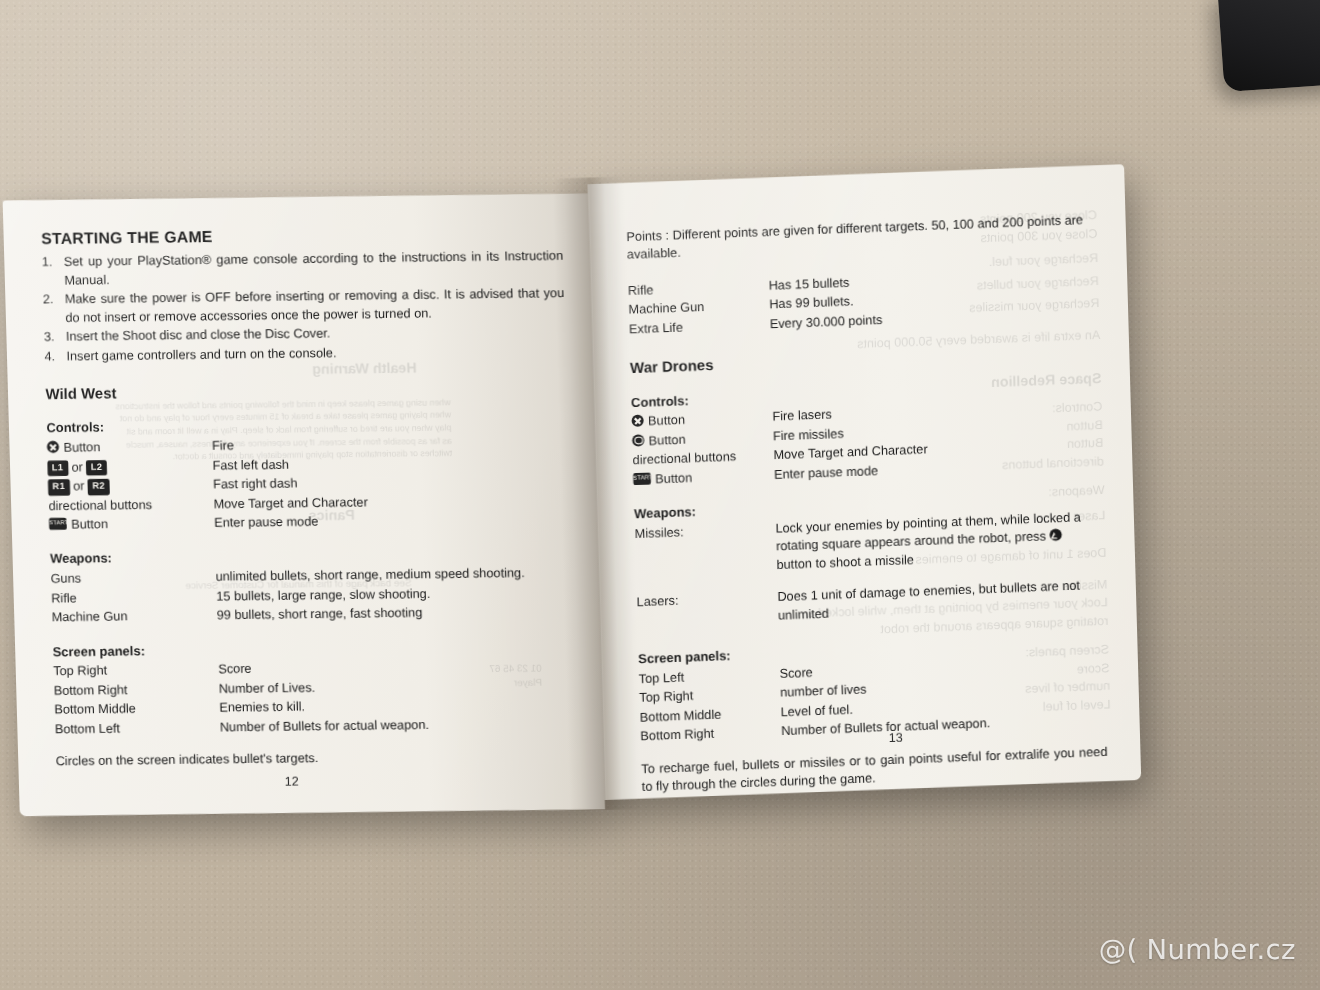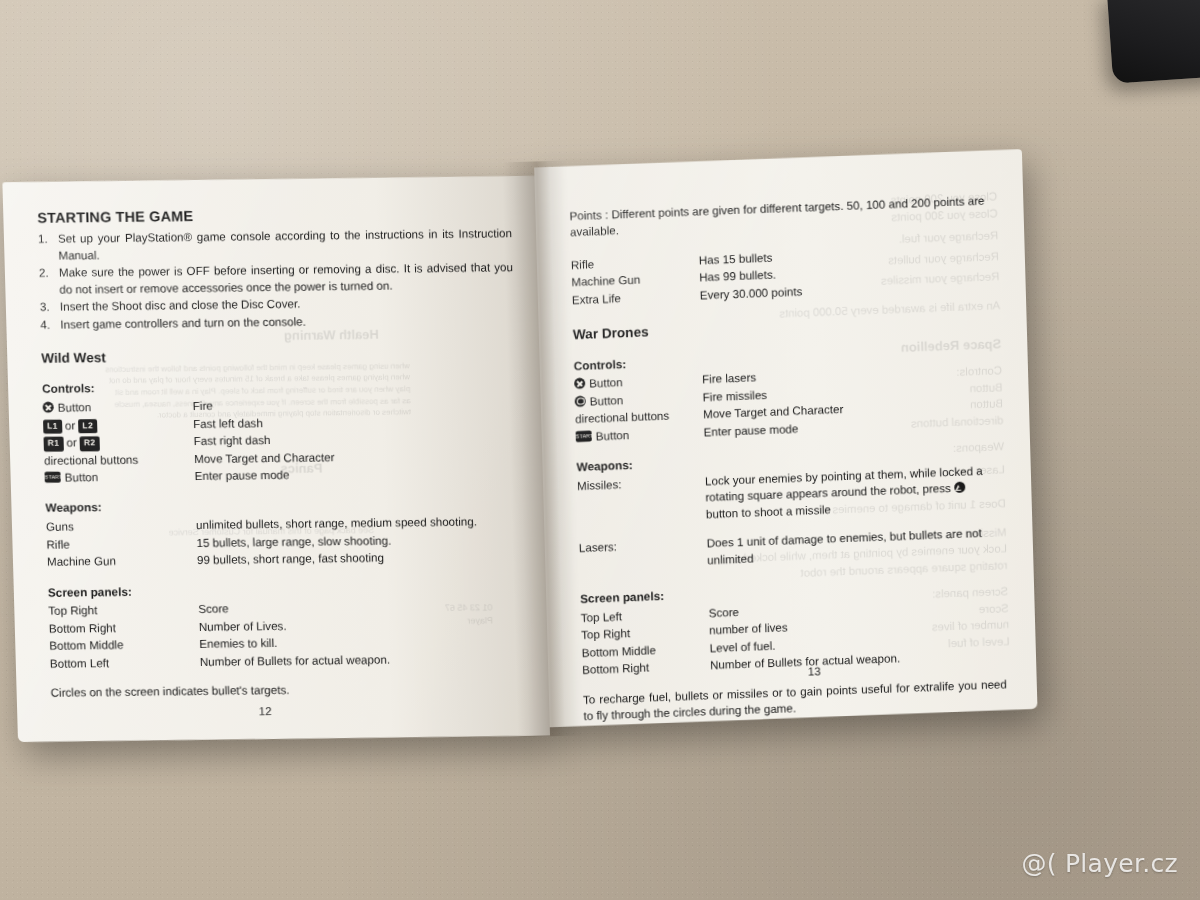--- a/index.html
+++ b/index.html
@@ -539,14 +539,14 @@
         <div class="para">To recharge fuel, bullets or missiles or to gain points useful for extralife you need to fly through the circles during the game.</div>
       </div>
 
       <div class="page-no">13</div>
       <div class="sheen"></div>
     </div>
 
     <div id="gutter"></div>
   </div>
 
-  <div id="watermark">@( Player.cz</div>
+  <div id="watermark">@( Number.cz</div>
 </div>
 
 </body></html>

